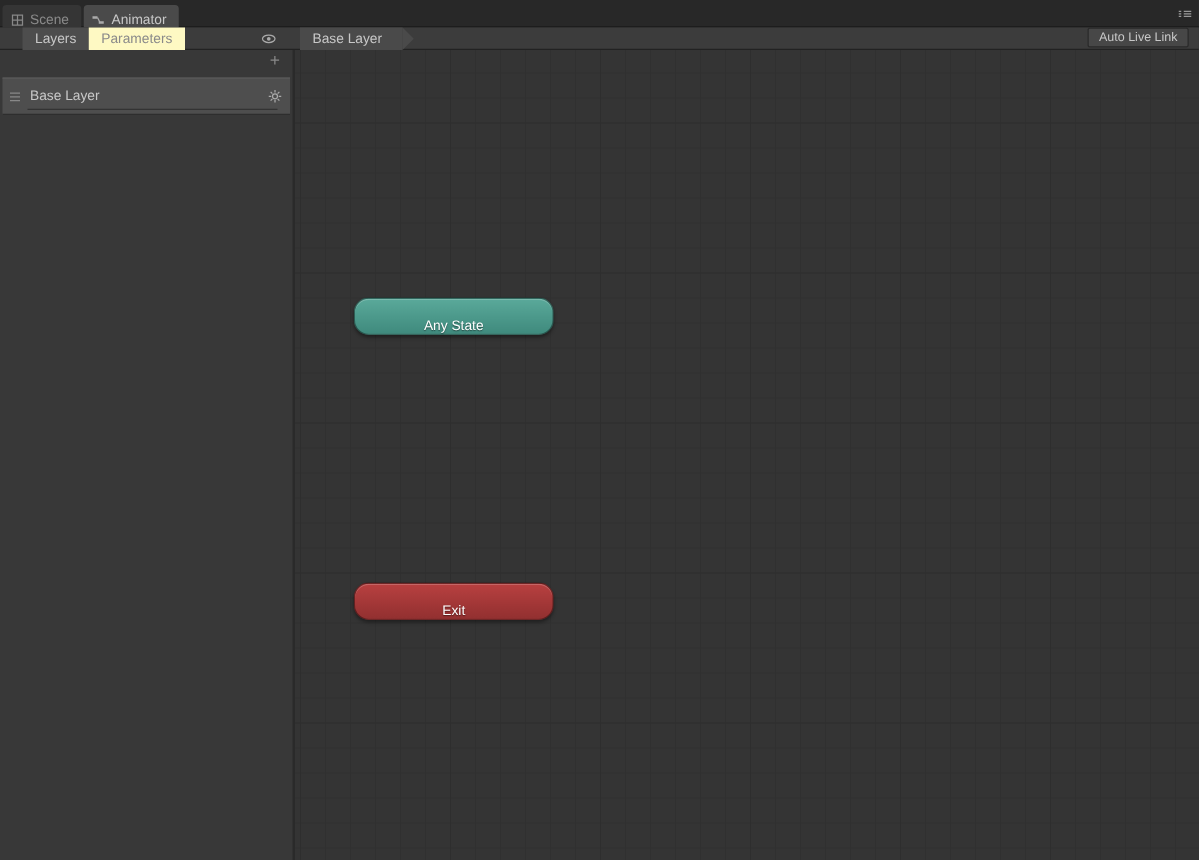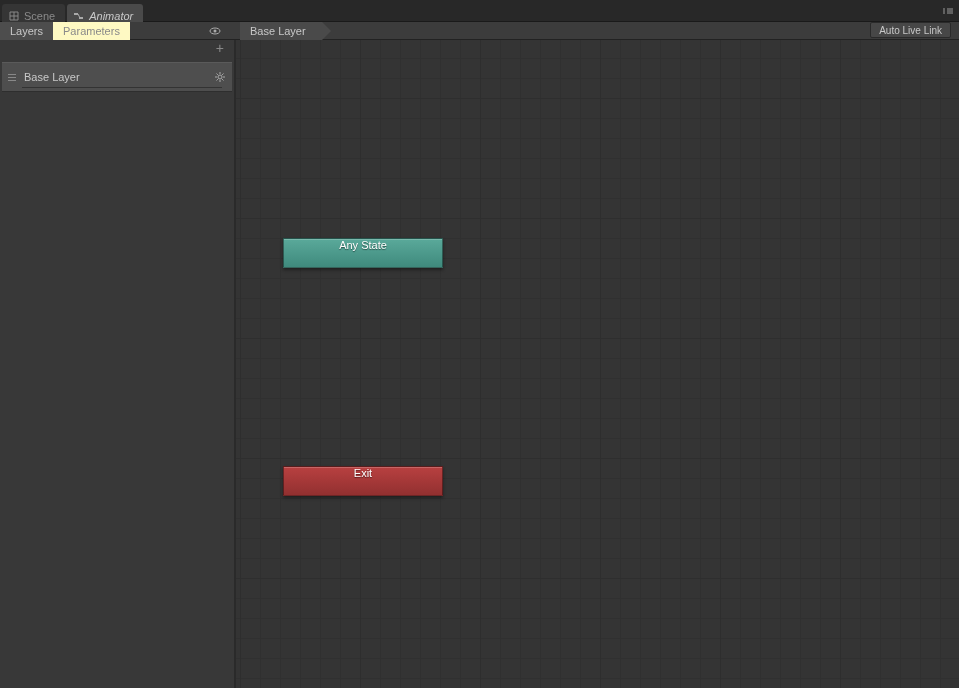--- a/index.html
+++ b/index.html
@@ -34,21 +34,20 @@
   cursor: pointer;
   border-top-left-radius: 3px;
   border-top-right-radius: 3px;
 }
 .tab.inactive {
   background: #353535;
   color: #8a8a8a;
 }
 .tab.active {
   background: #4a4a4a;
-  font-style: italic;
 }
 .tab-icon {
   width: 12px;
   height: 12px;
   margin-right: 4px;
   display: inline-flex;
   align-items: center;
   justify-content: center;
 }
 .tab-menu-icon {
@@ -64,20 +63,21 @@
   display: flex;
   height: 18px;
   background: #3c3c3c;
   border-bottom: 1px solid #222;
   position: relative;
 }
 .sub-tabs-left {
   display: flex;
   width: 234px;
   position: relative;
+  padding-left: 18px;
 }
 .sub-tab {
   padding: 2px 10px;
   height: 18px;
   display: flex;
   align-items: center;
   cursor: pointer;
   color: #c8c8c8;
 }
 .sub-tab.active {
@@ -205,23 +205,23 @@
     linear-gradient(90deg, #303030 1px, transparent 1px);
   background-size: 120px 120px, 120px 120px, 20px 20px, 20px 20px;
   background-position: 4px 58px, 4px 58px, 4px 58px, 4px 58px;
   overflow: hidden;
 }
 .state-node {
   position: absolute;
   width: 160px;
   height: 30px;
   display: flex;
-  align-items: flex-start;
+  align-items: flex-end;
   justify-content: center;
-  border-radius: 0;
+  border-radius: 12px;
   font-size: 11px;
   color: #fff;
   text-shadow: 0 1px 1px rgba(0,0,0,0.5);
   cursor: move;
   border: 1px solid rgba(0,0,0,0.4);
   box-shadow: 0 2px 3px rgba(0,0,0,0.4), inset 0 1px 0 rgba(255,255,255,0.2);
 }
 .state-any {
   background: linear-gradient(#5aa99a, #3f8a7d);
 }

